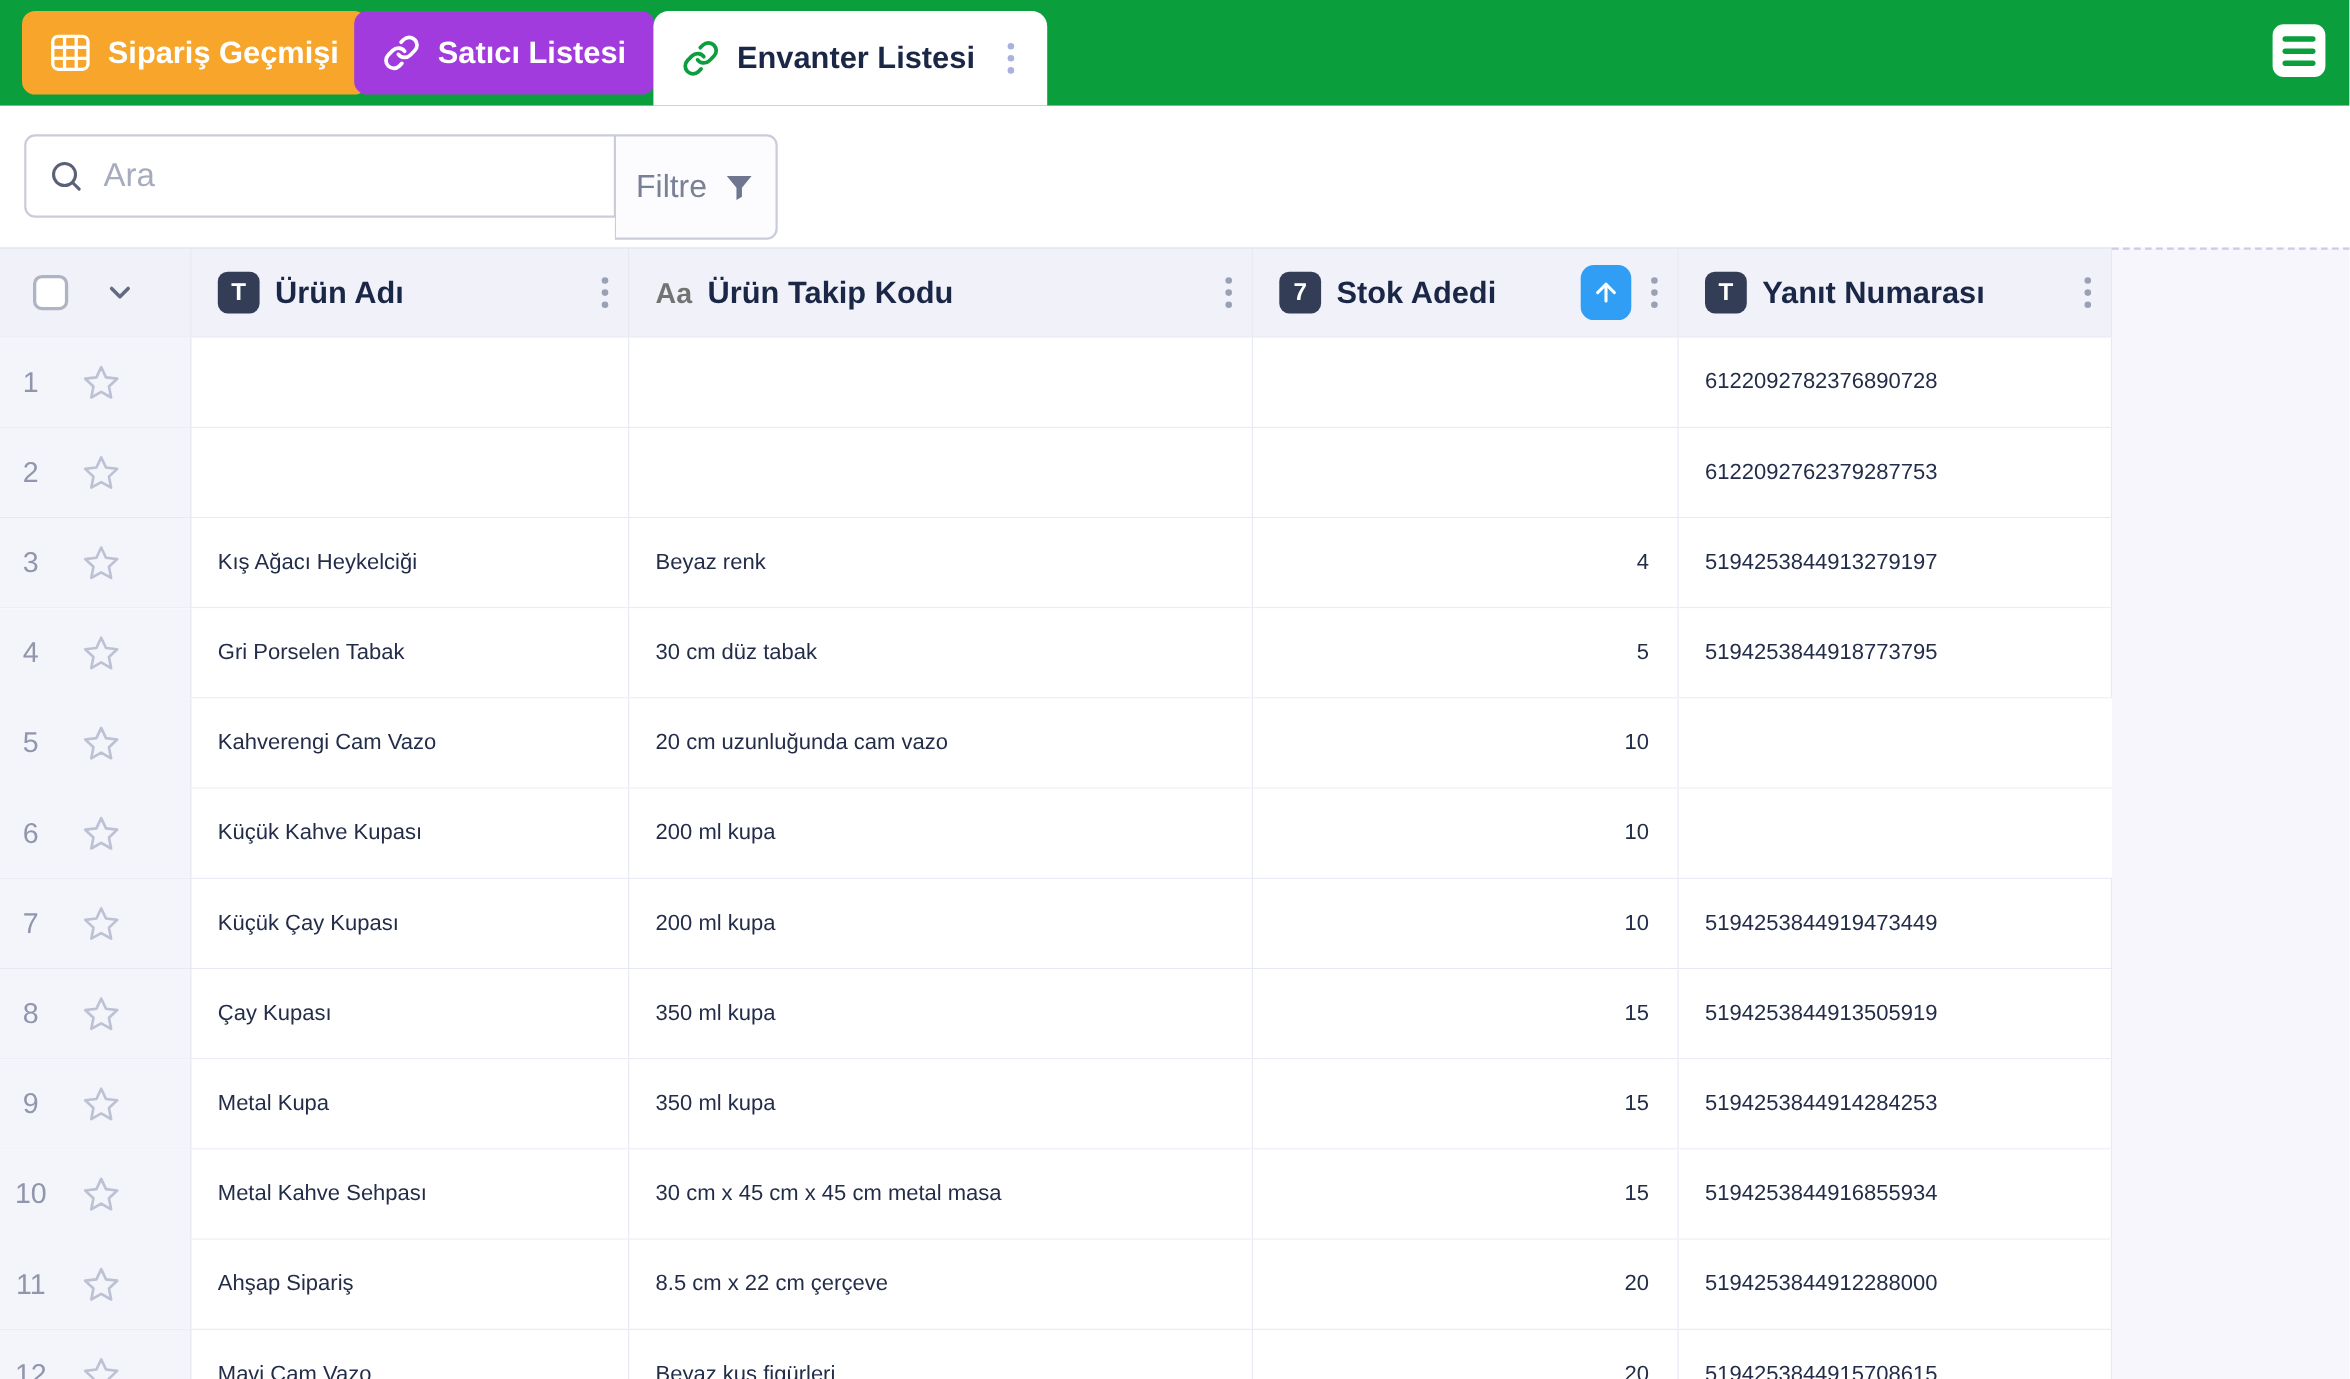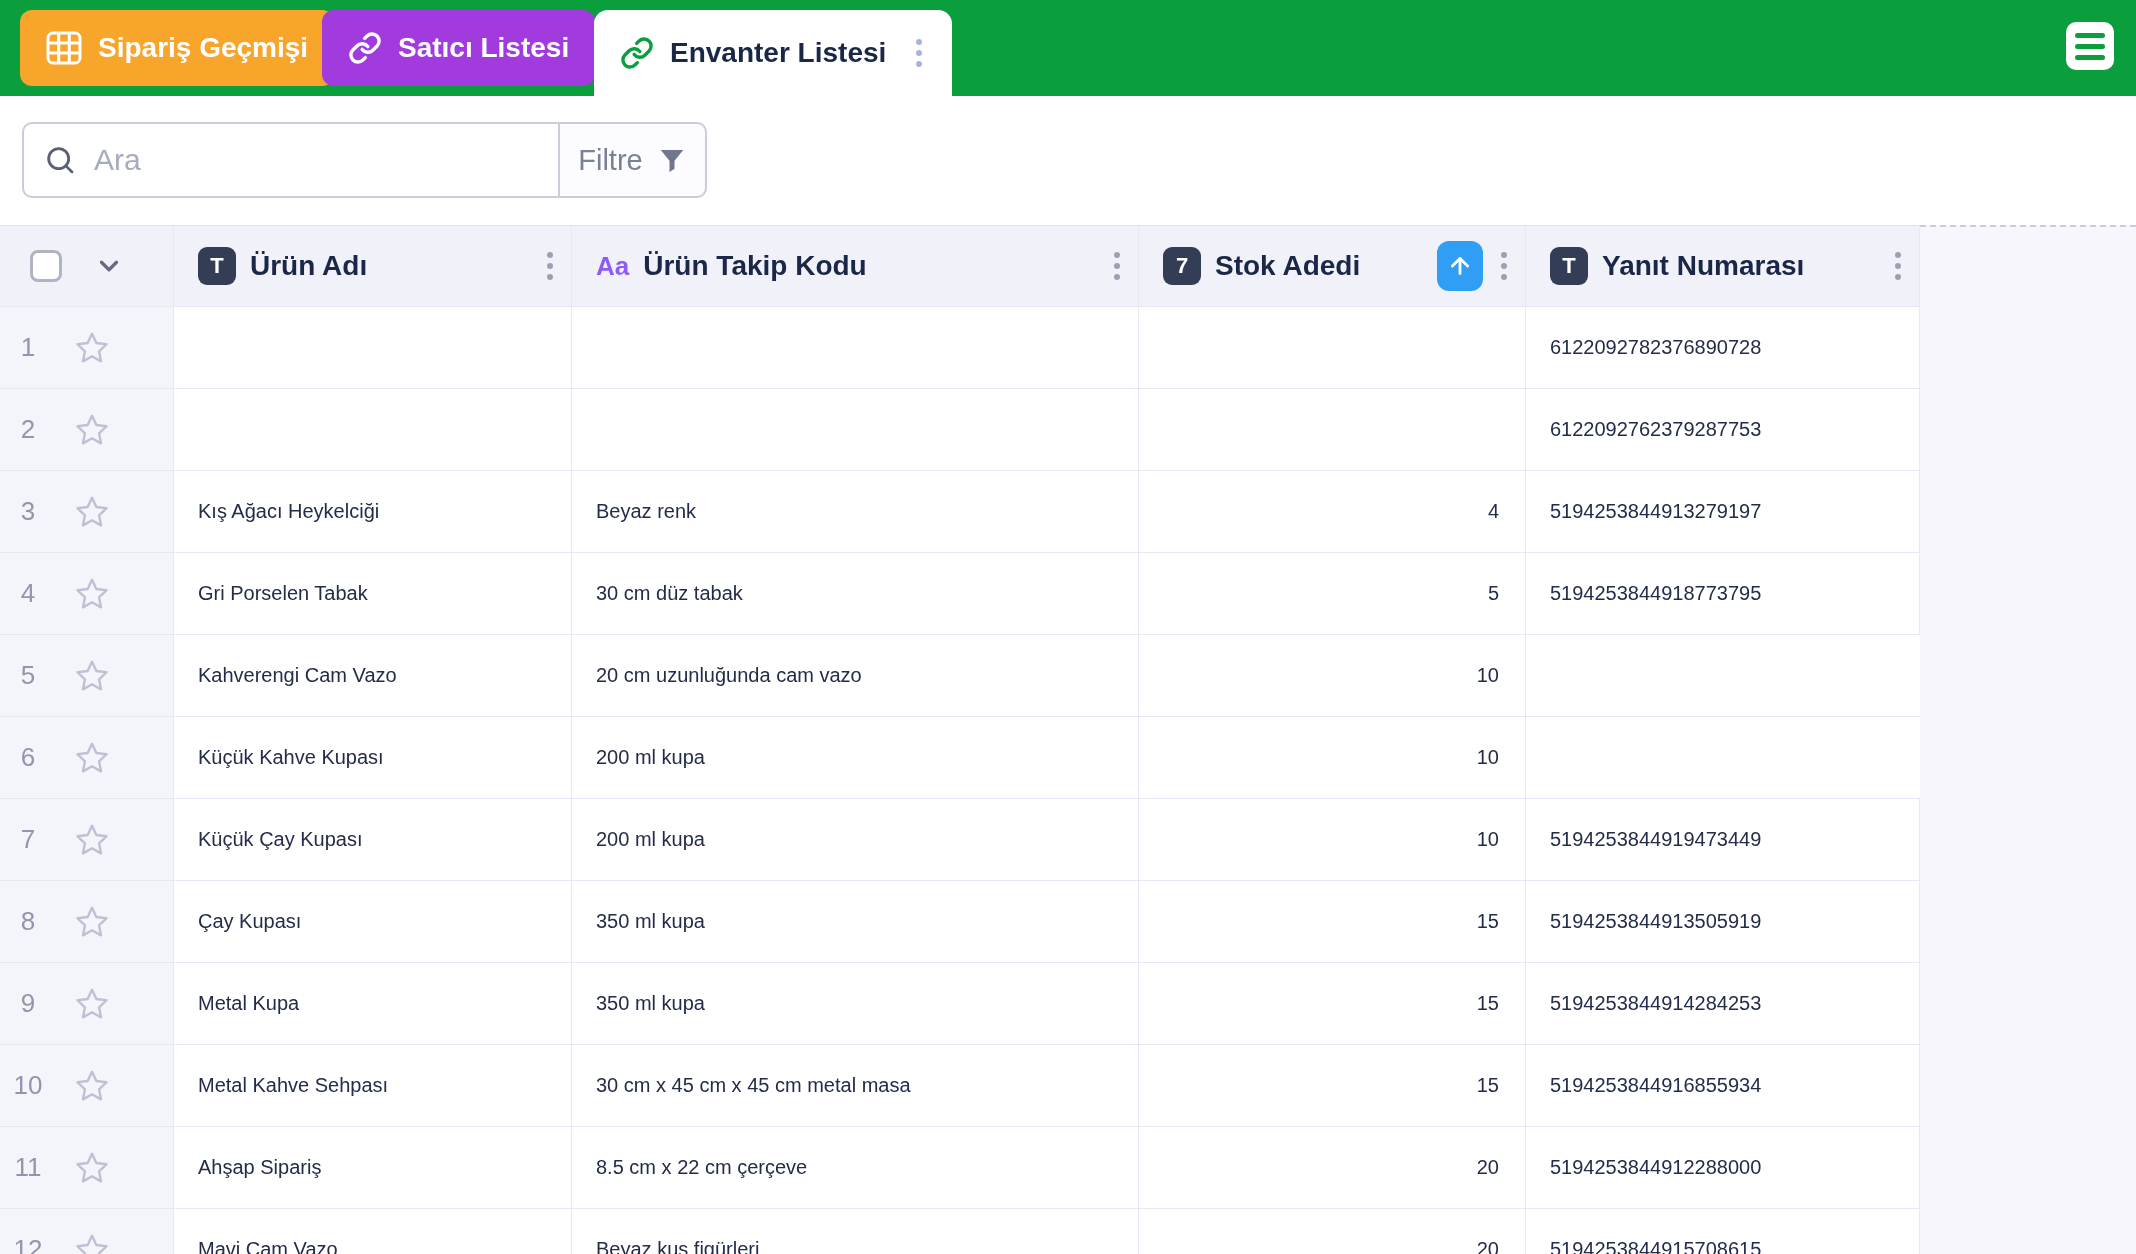--- a/index.html
+++ b/index.html
@@ -42,21 +42,21 @@
   .searchbox{
     width:538px;height:76px;background:#fff;border:2px solid var(--ctl-border);
     border-radius:10px 0 0 10px;display:flex;align-items:center;gap:18px;padding:0 20px;
   }
   .searchbox input{
     flex:1;border:none;outline:none;font-size:30px;color:var(--cell-text);
     font-family:inherit;background:transparent;
   }
   .searchbox input::placeholder{color:var(--placeholder);}
   .filterbtn{
-    width:148px;height:76px;background:#fcfcfe;border:2px solid var(--ctl-border);
+    width:148px;height:96px;background:#fcfcfe;border:2px solid var(--ctl-border);
     border-left:1px solid var(--ctl-border);margin-left:-1px;border-radius:0 10px 10px 0;
     display:flex;align-items:center;justify-content:center;gap:14px;
     font-size:29px;color:#7a8195;cursor:pointer;
   }
   
   .tablearea{position:absolute;left:0;top:225px;width:1920px;}
   .rightpane{
     position:absolute;left:1920px;top:225px;width:216px;height:1029px;
     background:var(--rightpane-bg);border-top:2px dashed #c8cce6;
   }
@@ -70,21 +70,21 @@
   }
   .th .lbl{white-space:nowrap;}
   .th .sp{flex:1;}
   .c0w{width:174px;} .c1w{width:398px;} .c2w{width:567px;} .c3w{width:387px;} .c4w{width:394px;}
   .th-select{display:flex;align-items:center;gap:32px;padding:0 0 0 30px;border-right:1px solid var(--border);}
   .checkbox{width:32px;height:32px;border:3px solid #afb4c5;border-radius:8px;background:#fff;cursor:pointer;}
   .badge{
     flex:none;width:38px;height:38px;border-radius:9px;background:var(--badge);
     color:#fff;font-weight:bold;font-size:22px;display:flex;align-items:center;justify-content:center;
   }
-  .aa{flex:none;font-weight:bold;font-size:26px;color:#8b5cf6;}
+  .aa{flex:none;font-weight:bold;font-size:26px;color:#737373;}
   .sortchip{
     flex:none;width:46px;height:50px;border-radius:12px;background:var(--blue);
     display:flex;align-items:center;justify-content:center;cursor:pointer;
   }
   
   .trow{display:flex;height:82px;border-bottom:1px solid var(--border);background:#fff;}
   .c{border-right:1px solid var(--border);height:100%;}
   .c0{width:174px;background:var(--numcol-bg);display:flex;align-items:center;}
   .rownum{width:56px;text-align:center;font-size:26px;color:var(--muted);}
   .star{margin-left:18px;cursor:pointer;}

